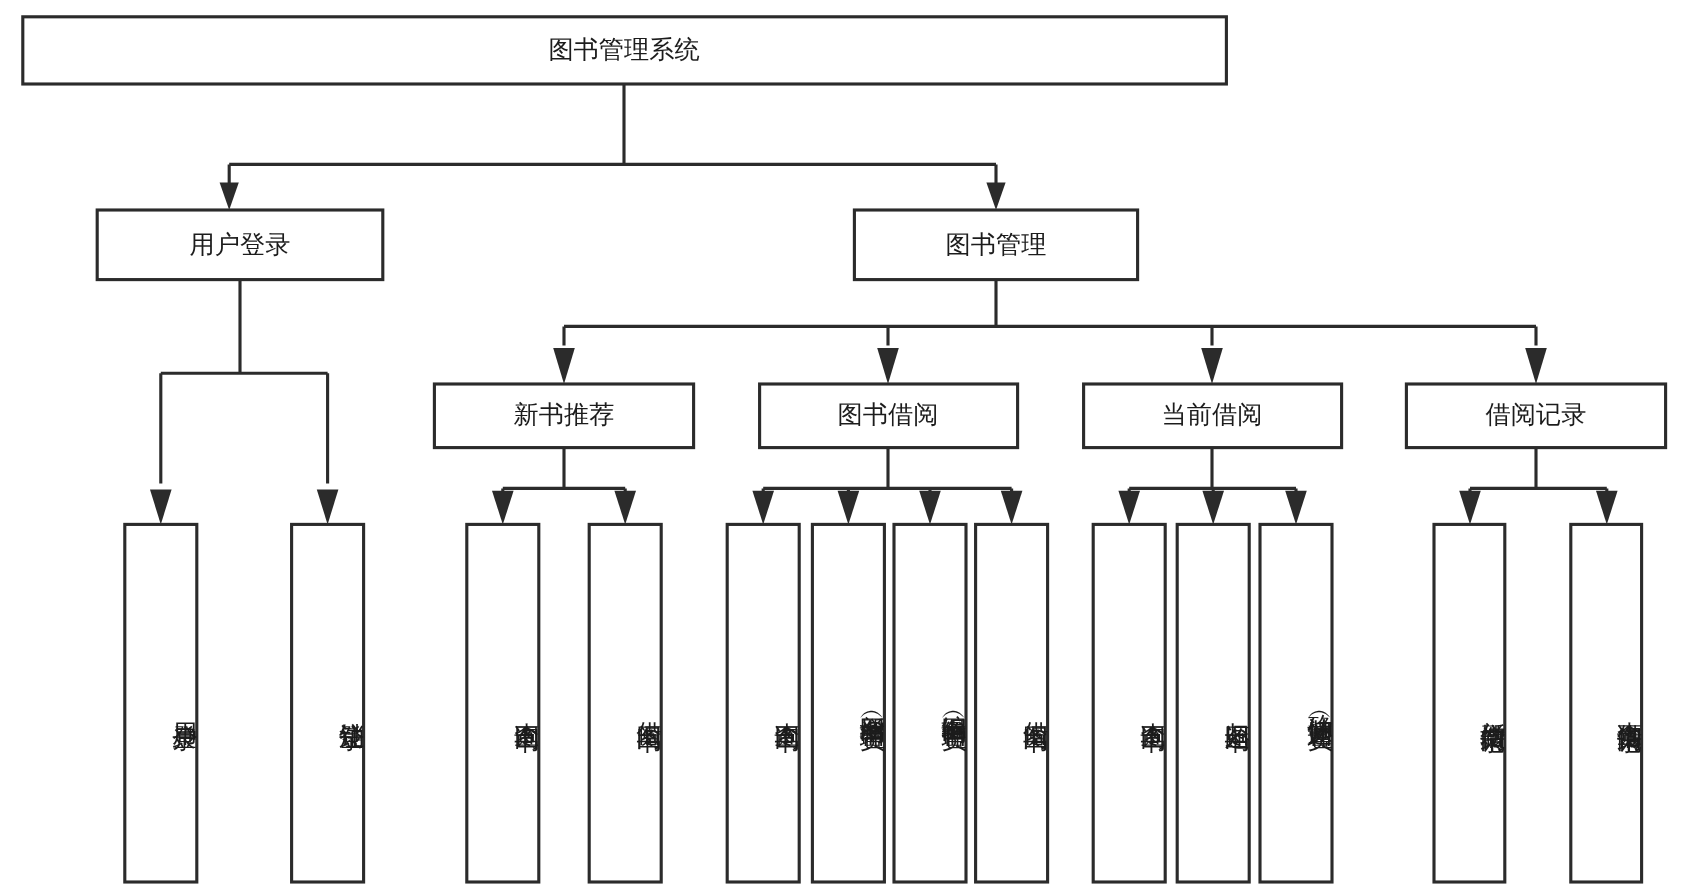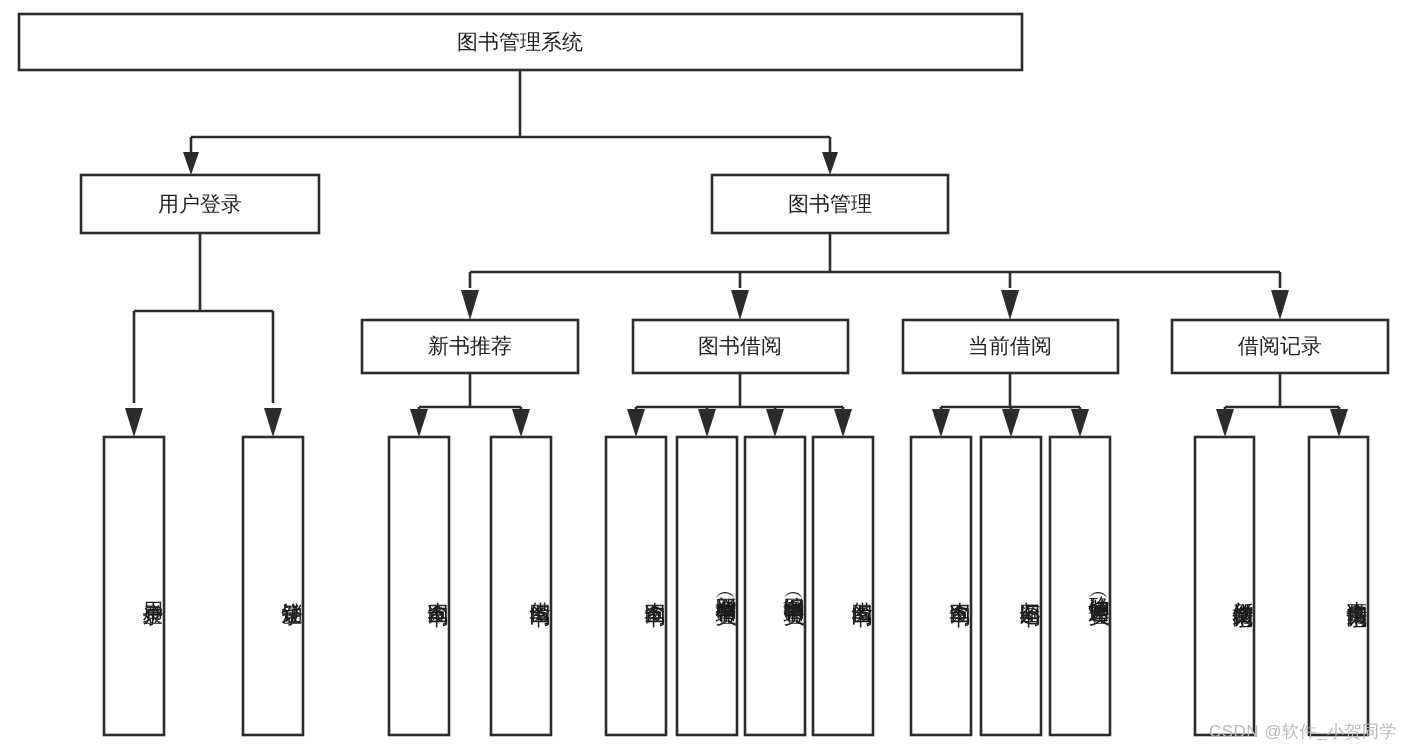--- a/index.html
+++ b/index.html
@@ -204,15 +204,14 @@
   <div class="node-label-v" style="left:745px; top:441px; width:60px; height:290px; align-items:flex-start;">编辑图书（管理员）</div>
   <div class="node-label-v" style="left:813px; top:449px; width:60px; height:278px;">借阅图书</div>
 
   <div class="node-label-v" style="left:911px; top:449px; width:60px; height:278px;">查询图书</div>
   <div class="node-label-v" style="left:981px; top:449px; width:60px; height:278px;">归还图书</div>
   <div class="node-label-v" style="left:1050px; top:441px; width:60px; height:290px; align-items:flex-start;">确认归还（管理员）</div>
 
   <div class="node-label-v" style="left:1195px; top:449px; width:59px; height:278px;">新增借阅记录</div>
   <div class="node-label-v" style="left:1309px; top:449px; width:59px; height:278px;">查询借阅记录</div>
 
-  <div class="watermark">CSDN @软件_小贺同学</div>
 
 </div>
 
 </body></html>

